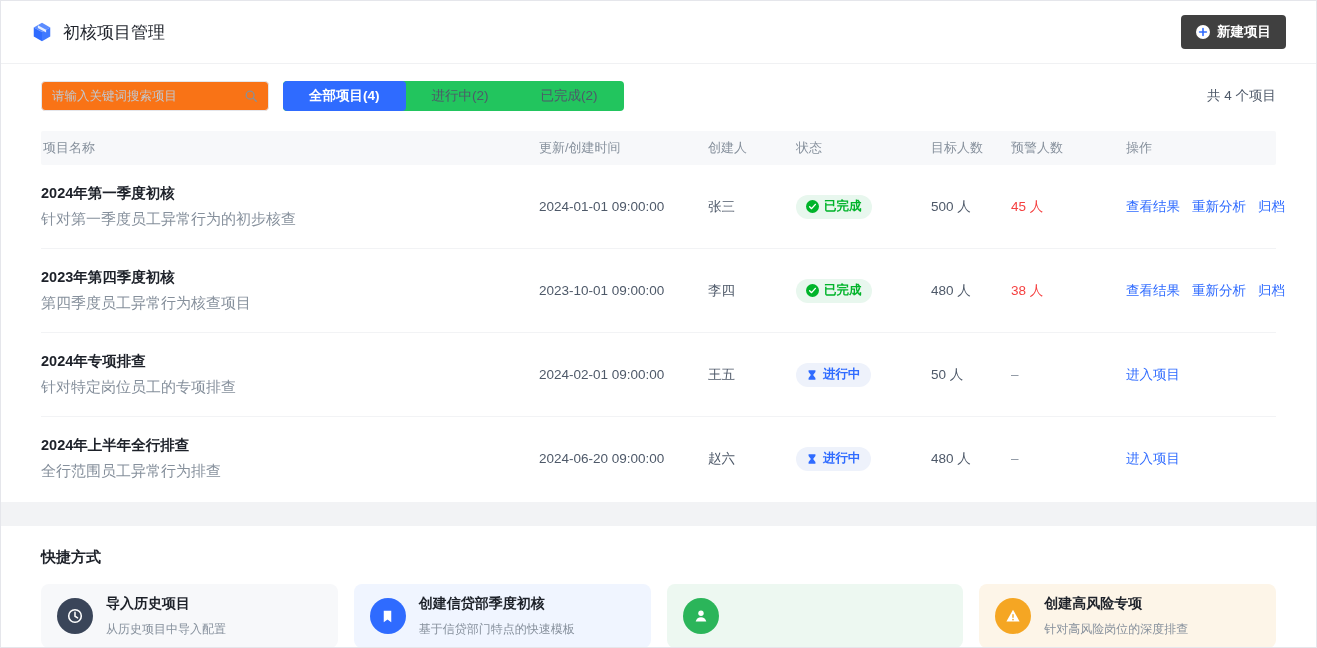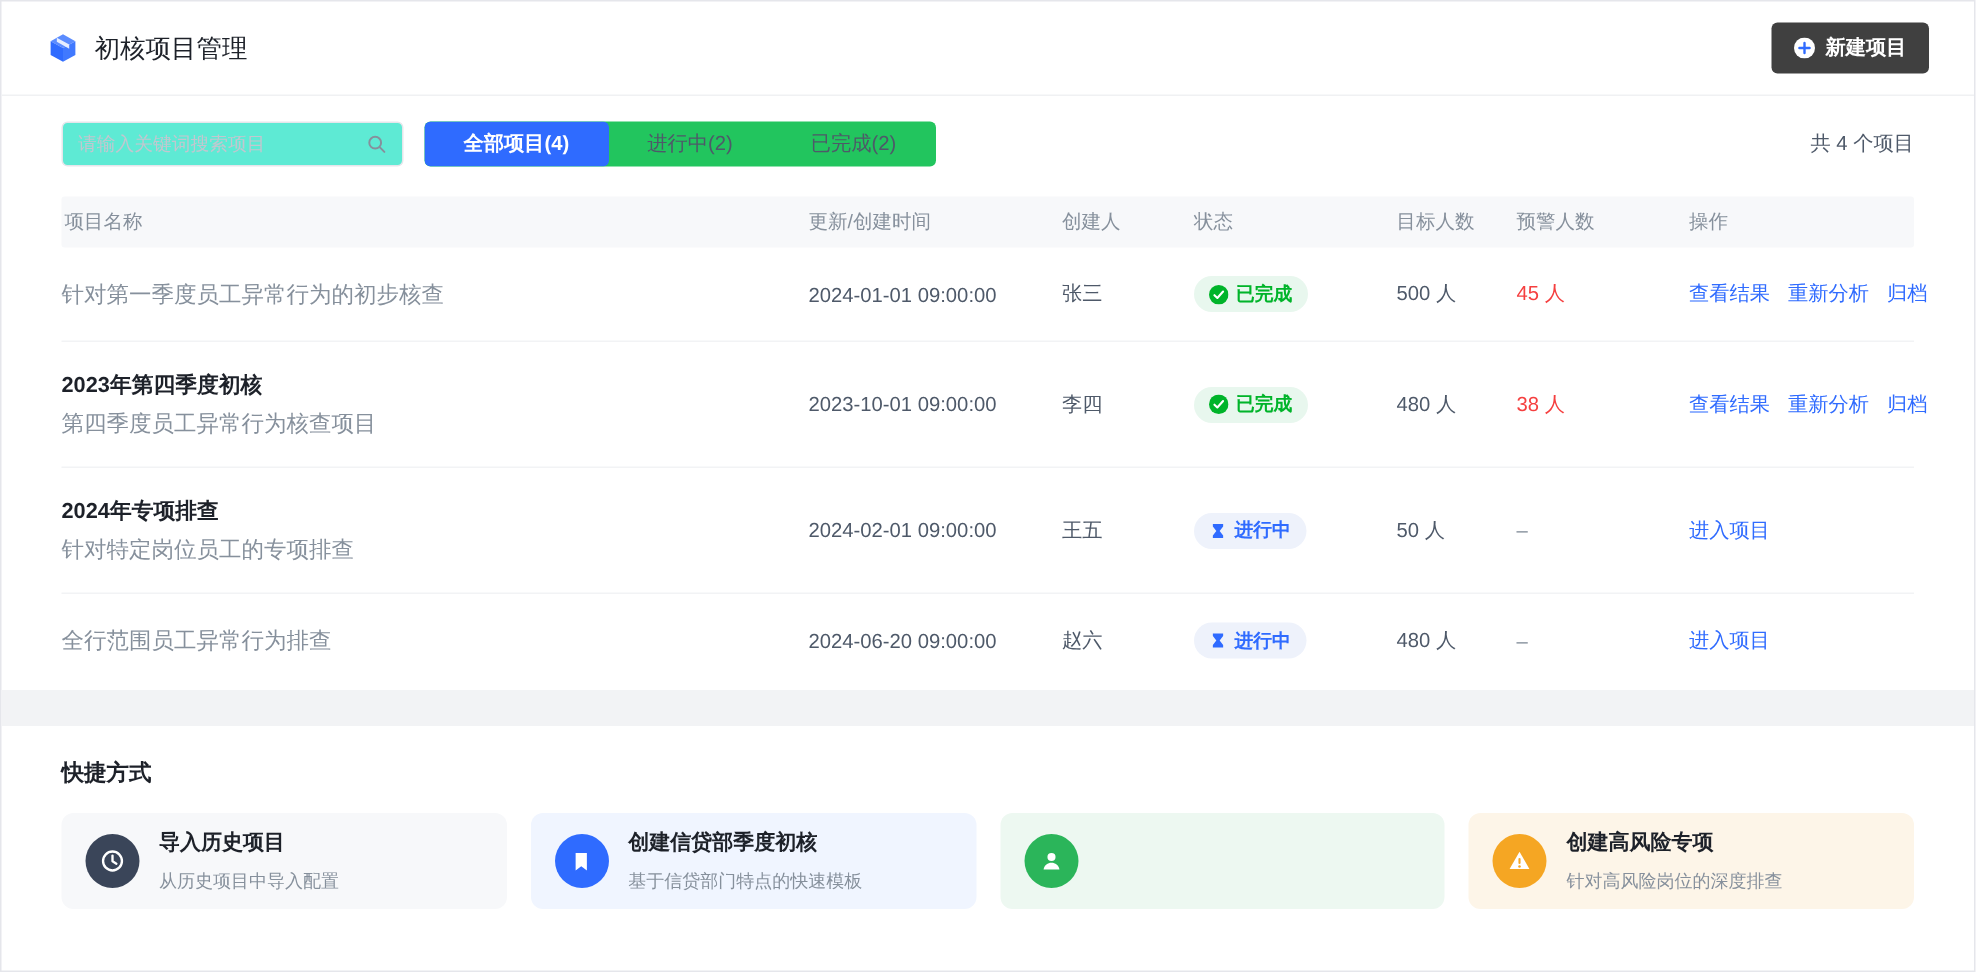--- a/index.html
+++ b/index.html
@@ -12,21 +12,21 @@
   .header{height:63px;display:flex;align-items:center;justify-content:space-between;
     padding:0 30px;border-bottom:1px solid #f0f1f3}
   .header-left{display:flex;align-items:center;gap:10px}
   .page-title{font-size:17px;font-weight:normal;color:#1d2129}
   .btn-primary{display:flex;align-items:center;gap:7px;height:34px;padding:0 15px;
     background:#404040;color:#fff;border:none;border-radius:4px;font-size:13.5px;
     font-weight:bold;cursor:pointer;font-family:inherit}
   
   .toolbar{display:flex;align-items:center;gap:14px;padding:17px 30px 14px 40px}
   .search-box{width:228px;height:30px;border:1px solid #e5e6eb;border-radius:4px;
-    display:flex;align-items:center;padding:0 10px;background:#5eead4}
+    display:flex;align-items:center;padding:0 10px;background:#f97316}
   .search-box input{flex:1;border:none;outline:none;font-size:12.5px;color:#1d2129;
     font-family:inherit;background:transparent}
   .search-box input::placeholder{color:#c2c7cf}
   .tabs{display:flex;background:#22c55e;border-radius:4px;overflow:hidden}
   .tab{height:30px;display:flex;align-items:center;padding:0 26px;font-size:13.5px;
     color:#4e5969;cursor:pointer;border-radius:4px;white-space:nowrap}
   .tab.active{background:#2f6bff;color:#fff;font-weight:bold}
   .summary{margin-left:auto;font-size:13.5px;color:#4e5969;padding-right:10px}
   
   .table{padding:6px 40px 0}
@@ -119,20 +119,21 @@
     <div class="hcell">更新/创建时间</div>
     <div class="hcell">创建人</div>
     <div class="hcell">状态</div>
     <div class="hcell">目标人数</div>
     <div class="hcell">预警人数</div>
     <div class="hcell">操作</div>
   </div>
   <div>
   <div class="trow">
     <div class="cell">
+      <div class="pname">2024年第一季度初核</div>
       <div class="pdesc">针对第一季度员工异常行为的初步核查</div>
     </div>
     <div class="cell">2024-01-01  09:00:00</div>
     <div class="cell">张三</div>
     <div class="cell">
       <span class="badge done">
         <span class="bicon icon-done">
           <svg width="13" height="13" viewBox="0 0 14 14">
             <circle cx="7" cy="7" r="7" fill="#00b42a"></circle>
             <path d="M3.9 7.3l2.1 2 4.1-4.6" stroke="#fff" stroke-width="1.5" fill="none" stroke-linecap="round" stroke-linejoin="round"></path>
@@ -199,20 +200,21 @@
     </div>
     <div class="cell">50 人</div>
     <div class="cell warning">–</div>
     <div class="cell actions">
           <span class="action-link">进入项目</span>
         </div>
   </div>
 
   <div class="trow">
     <div class="cell">
+      <div class="pname">2024年上半年全行排查</div>
       <div class="pdesc">全行范围员工异常行为排查</div>
     </div>
     <div class="cell">2024-06-20  09:00:00</div>
     <div class="cell">赵六</div>
     <div class="cell">
       <span class="badge doing">
 
         <span class="bicon icon-doing">
           <svg width="12" height="12" viewBox="0 0 14 14" fill="#2f6bff">
             <path d="M3 1.5h8v2L8.3 7 11 10.5v2H3v-2L5.7 7 3 3.5z"></path>

